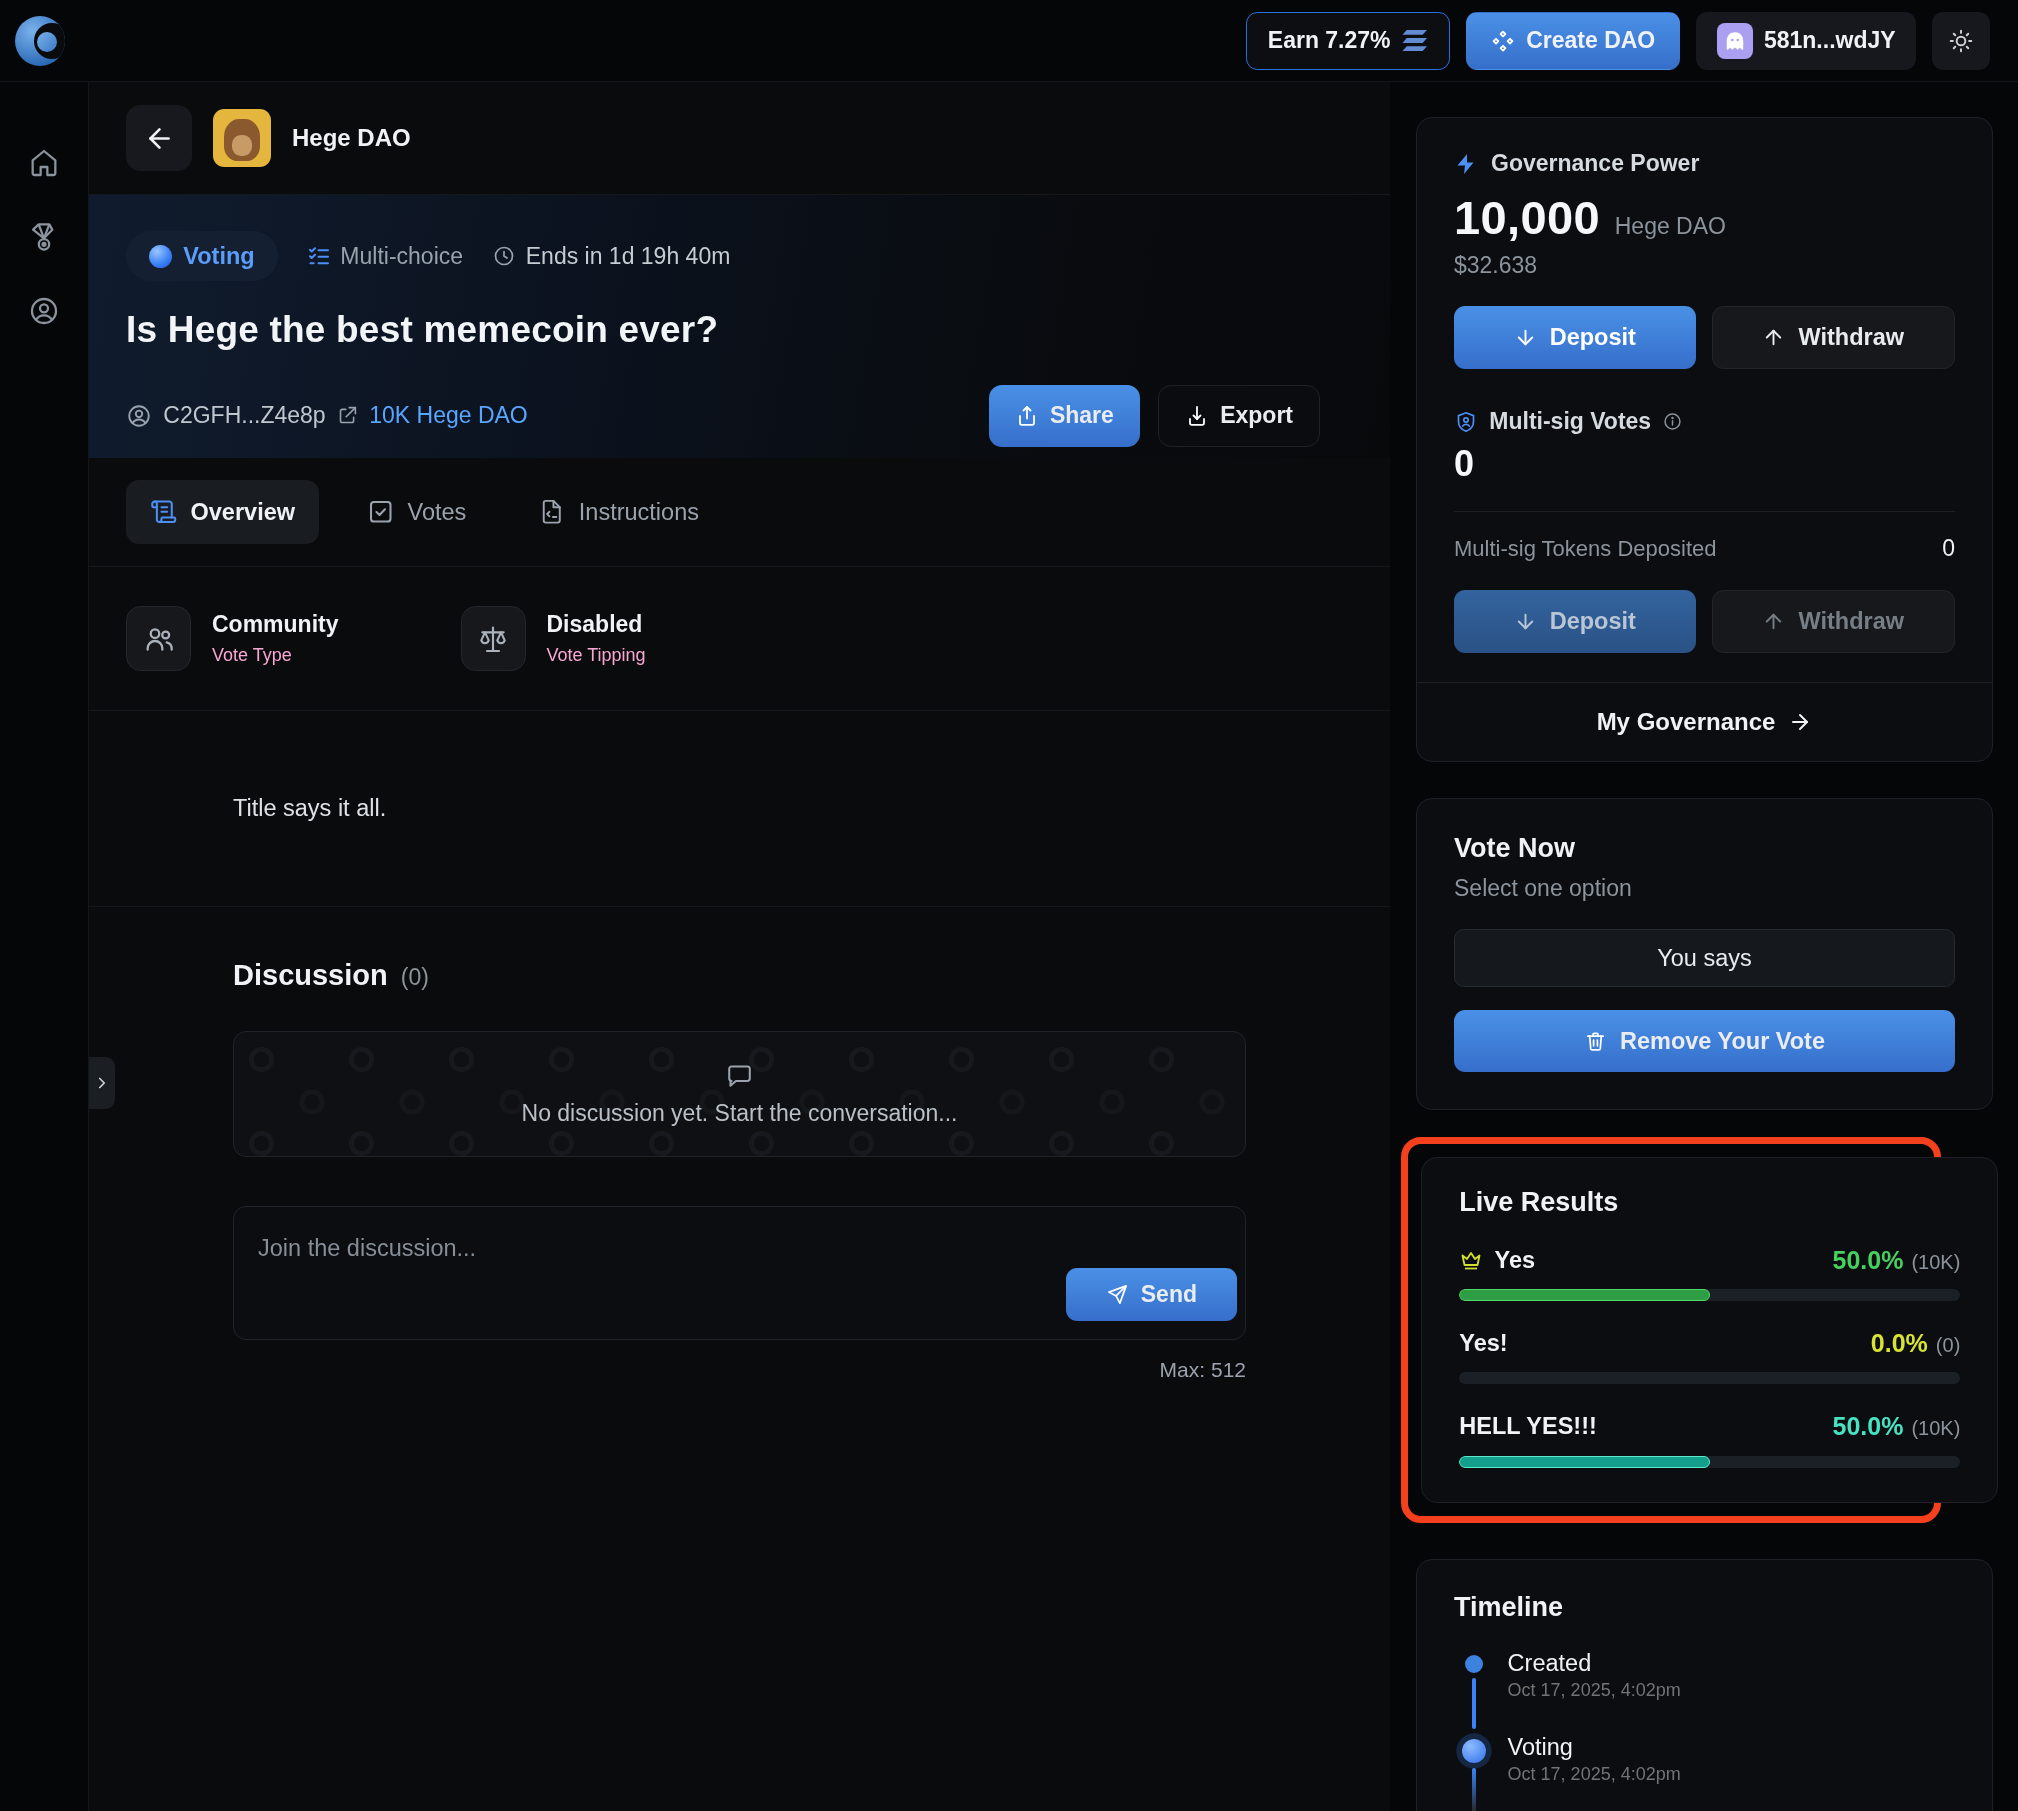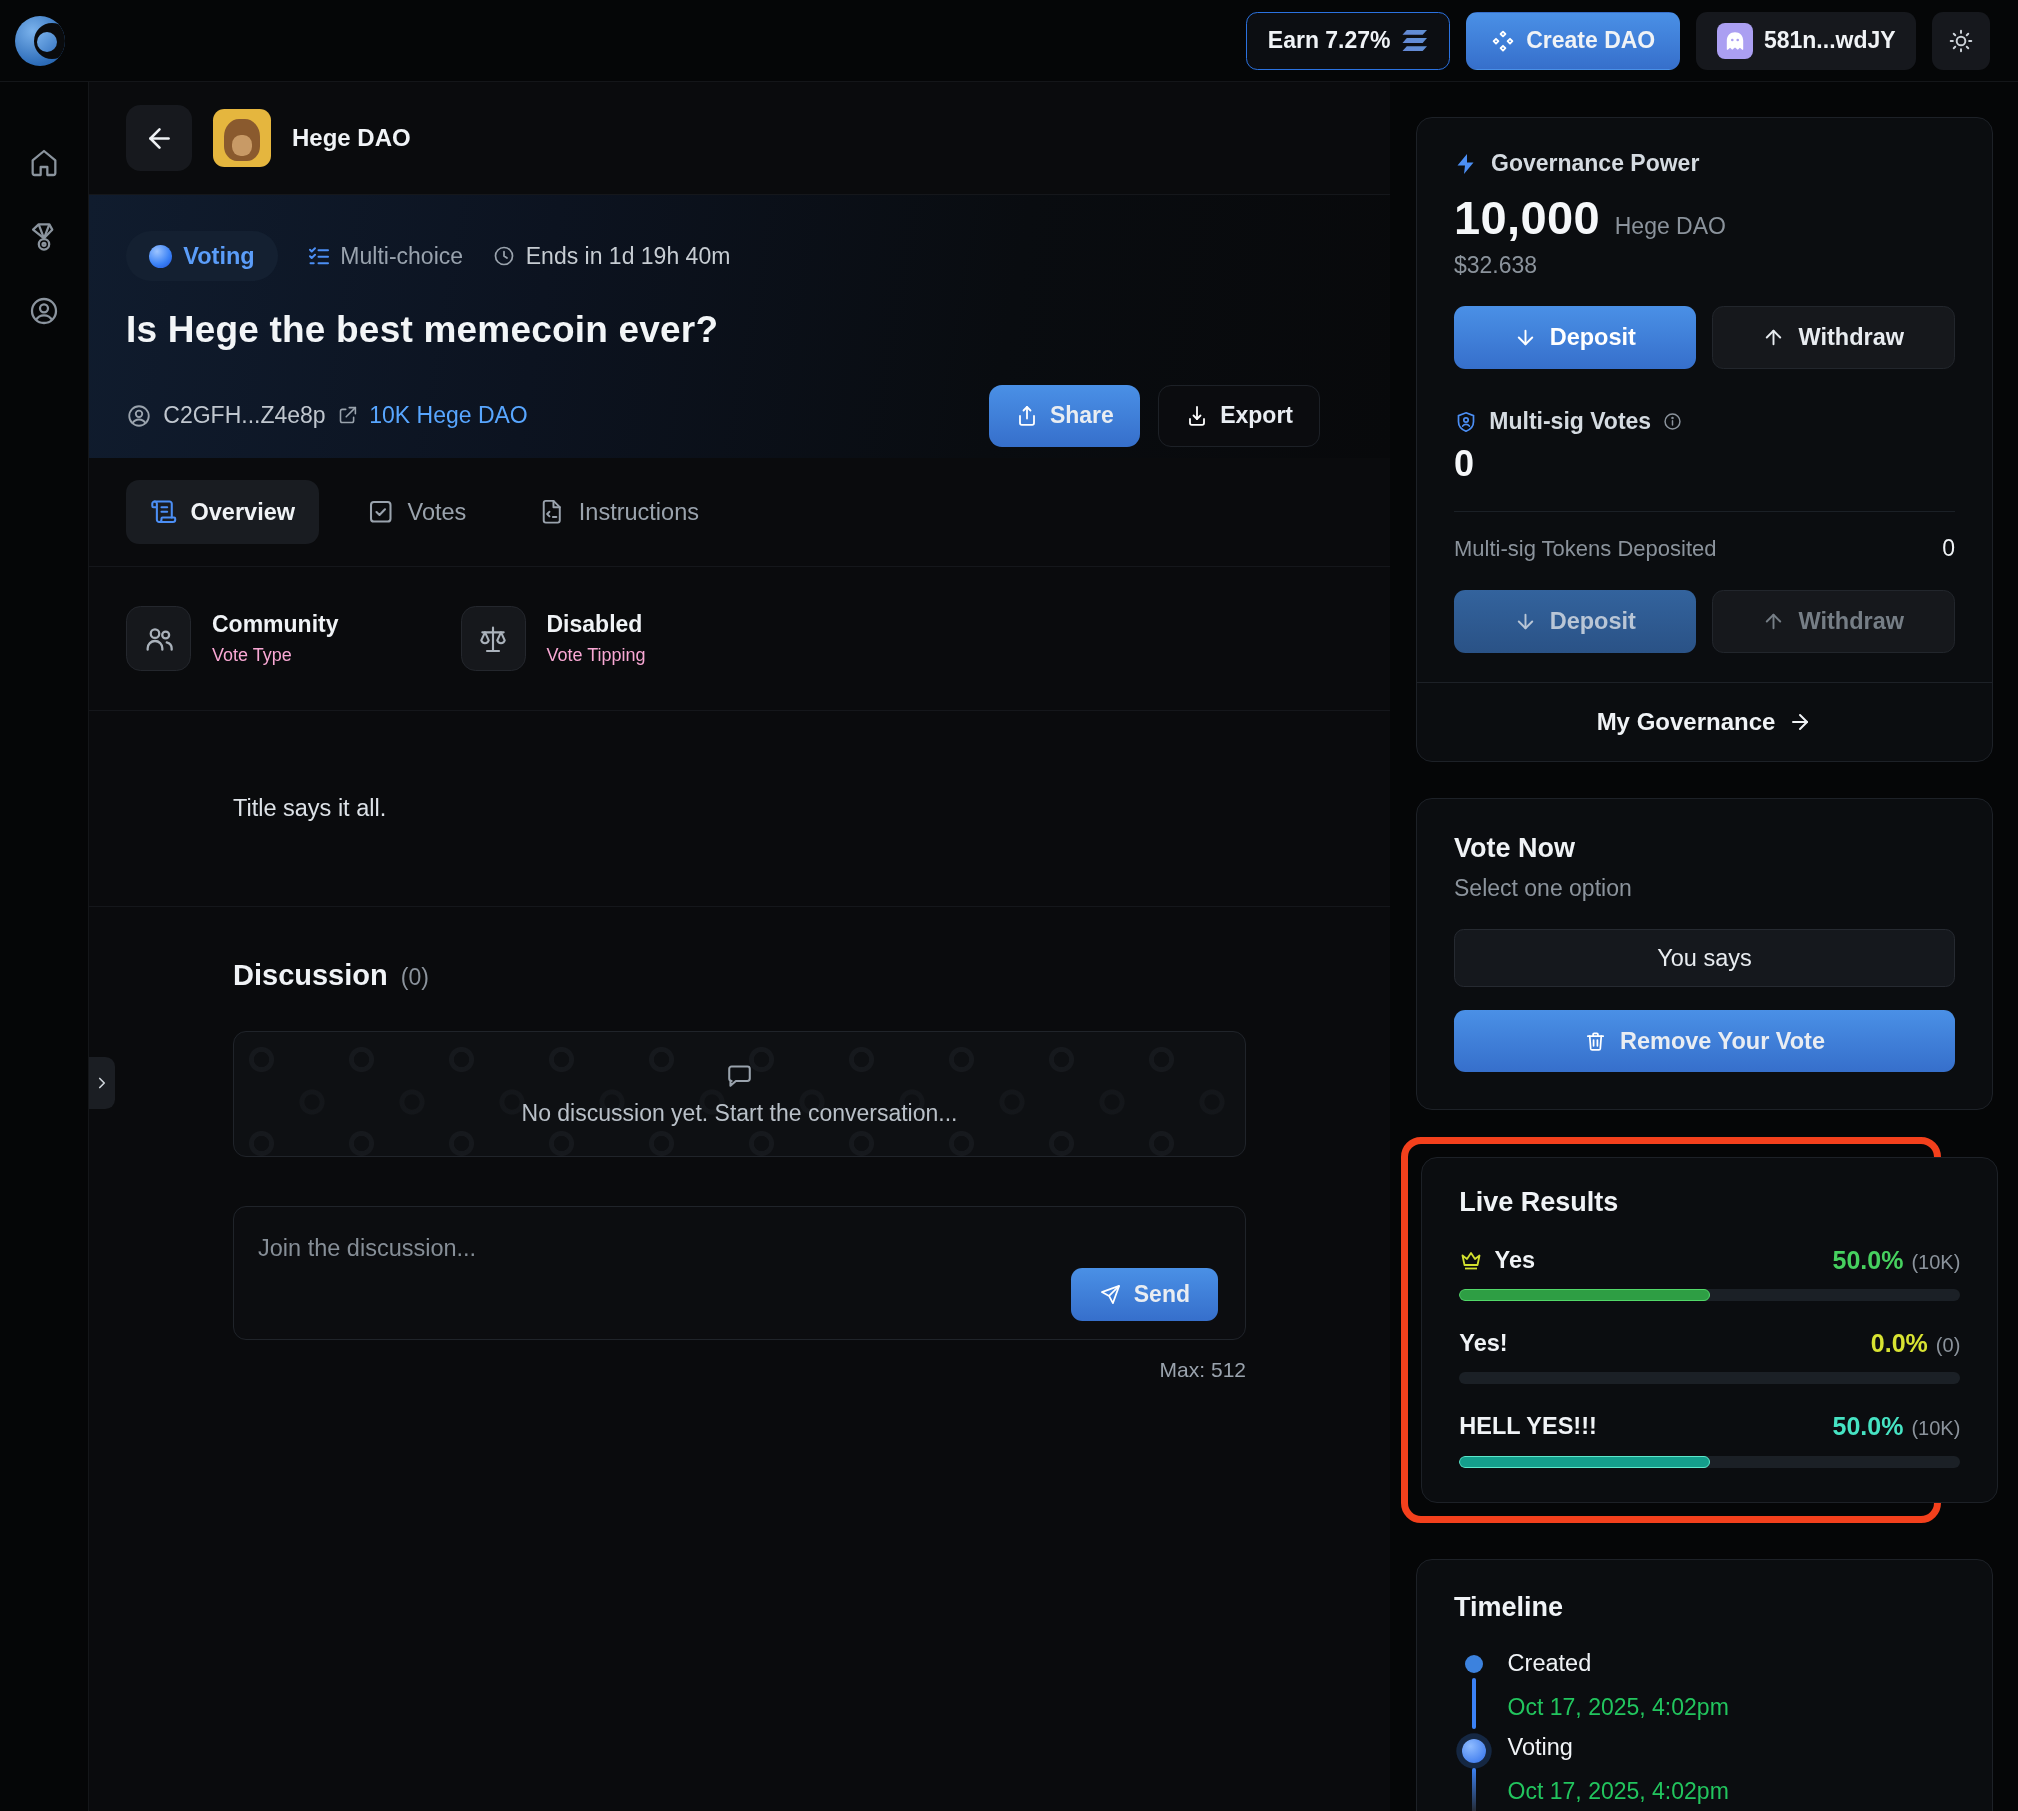--- a/index.html
+++ b/index.html
@@ -73,21 +73,21 @@
   .disc-count{font-size:23px;color:#8b939c}
   .disc-empty{margin-top:39px;height:126px;border:0.8px solid #20242a;border-radius:13px;background:#0e1013;
       display:flex;flex-direction:column;align-items:center;justify-content:center;gap:9.7px;
       background-image:
         radial-gradient(circle at 27.5px 27.5px, transparent 7.3px, rgba(130,142,158,.07) 8px 12px, transparent 13px),
         radial-gradient(circle at 78px 70px, transparent 7.3px, rgba(130,142,158,.055) 8px 12px, transparent 13px);
       background-size:100px 84px}
   .disc-empty-text{font-size:23px;color:#b9c0c8}
   .composer{margin-top:49px;height:134px;border:0.8px solid #20242a;border-radius:13px;background:#0c0d10;position:relative;padding:27.5px 24px;cursor:text}
   .placeholder{font-size:23.5px;color:#868e97}
-  .btn-send{position:absolute;right:27px;bottom:18px;height:53px;padding:0 28px;border-radius:11.3px;
+  .btn-send{position:absolute;right:8px;bottom:18px;height:53px;padding:0 40px;border-radius:11.3px;
             background:linear-gradient(180deg,#4a90e6,#366fcb);display:flex;align-items:center;gap:11.3px;
             font-size:23px;font-weight:600;cursor:pointer}
   .max-row{margin-top:18px;text-align:right;font-size:21px;color:#9aa3ad}
   .expander{position:absolute;left:0;top:975px;width:26px;height:52px;background:#1b1e23;
             border-radius:0 9.7px 9.7px 0;display:flex;align-items:center;justify-content:center;color:#cfd5db;cursor:pointer}
   
   .side{position:absolute;left:1390px;top:81px;right:0;bottom:0;background:#050607;border-top:0.8px solid #141619;overflow:hidden}
   .card{margin-left:26px;width:577px;background:#0b0d10;border:1.2px solid #1d2127;border-radius:16px}
   .card.gov{margin-top:35px;padding:32px 0 0}
   .pad{padding:0 37px}
@@ -138,21 +138,21 @@
   .tl-rail{width:39px;display:flex;flex-direction:column;align-items:center}
   .tl-dot{width:18px;height:18px;border-radius:50%;background:#3c82de;flex:none;margin-top:4.9px}
   .tl-dot.active{width:24px;height:24px;background:radial-gradient(circle at 35% 30%,#8fbcff,#2f6feb);
                  box-shadow:0 0 0 5.7px rgba(59,130,246,.22)}
   .tl-dot.pending{background:#262b31}
   .tl-line{width:4px;flex:1;margin:4.9px 0;border-radius:2.4px;background:#23272d}
   .tl-line.blue{background:#3b82f6}
   .tl-line.fade{background:linear-gradient(#3b82f6,#23272d)}
   .tl-body{padding-left:14.6px}
   .tl-label{font-size:23.5px;font-weight:400;color:#f0f3f6}
-  .tl-date{margin-top:17px;font-size:23px;color:#22c55e}
+  .tl-date{margin-top:3px;font-size:18px;color:#737373}
 </style>
 </head>
 <body>
 
 <header class="topbar">
   <div class="logo"></div>
   <div class="top-actions">
     <div class="btn btn-earn">
       <span>Earn 7.27%</span>
       <span>

